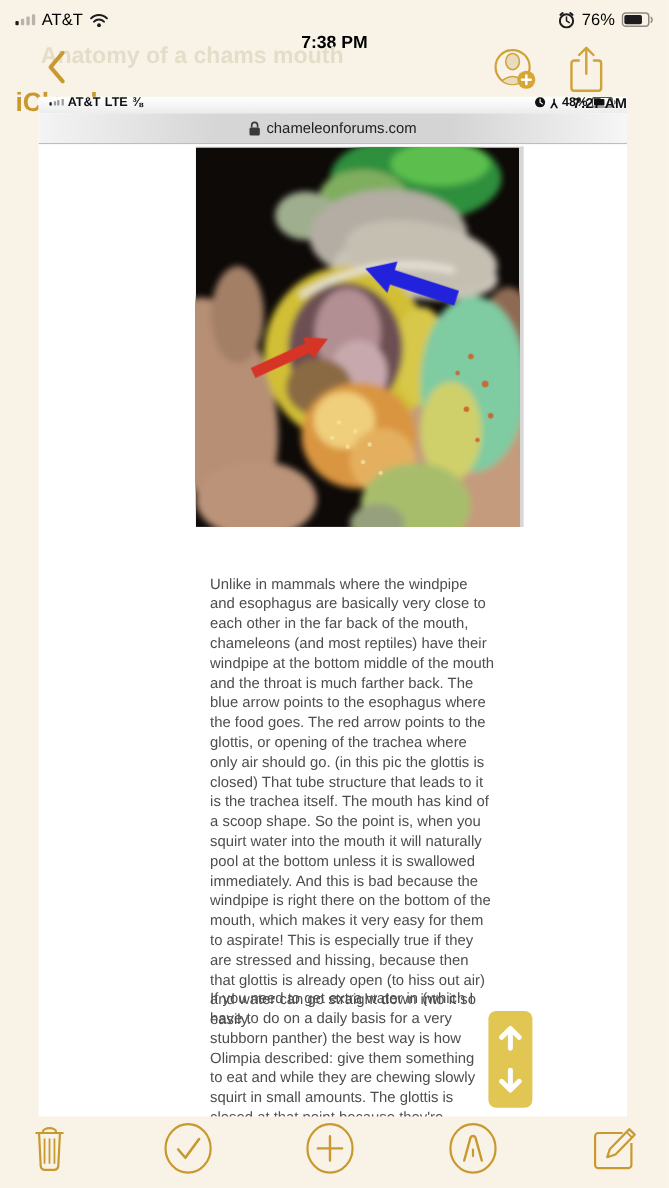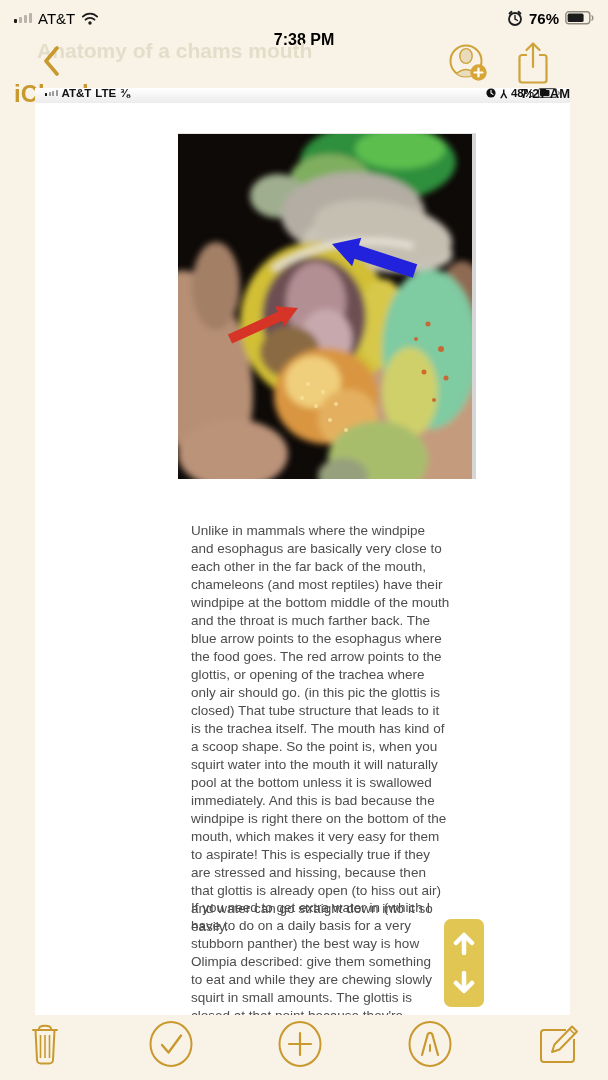--- a/index.html
+++ b/index.html
@@ -16,21 +16,21 @@
   }
   .sb-left,.sb-right{display:flex;align-items:center;gap:6px;}
   .sb-time{position:absolute;left:0;right:0;text-align:center;font-size:16px;font-weight:700;margin-top:43px;}
   .sigbars{display:flex;align-items:flex-end;gap:2px;}
   .sigbars i{display:block;width:3px;background:#b9b4aa;border-radius:1px;}
   .sigbars i:nth-child(1){height:4px;background:#1c1c1c;}
   .sigbars i:nth-child(2){height:6px;}
   .sigbars i:nth-child(3){height:8px;}
   .sigbars i:nth-child(4){height:10px;}
   .sb-carrier{font-size:15px;font-weight:500;}
-  .battery-pct{font-size:15px;font-weight:700;}
+  .battery-pct{font-size:15px;font-weight:400;}
   
   .navbar{position:absolute;top:36px;left:0;width:544px;height:52px;padding-left:29px;}
   .ghost-title{
     position:absolute;left:37px;top:3px;font-size:21px;font-weight:600;
     color:#e4ddca;white-space:nowrap;
   }
   .back-btn{position:absolute;left:14px;top:10px;display:flex;align-items:center;gap:4px;cursor:pointer;flex-direction:column;}
   .back-label{font-size:24px;font-weight:600;color:#c9992f;}
   .nav-right{position:absolute;right:22px;top:2px;display:flex;align-items:center;gap:22px;}
   
@@ -172,20 +172,27 @@
         <span>48%</span>
         <svg width="22" height="10" viewBox="0 0 22 10">
           <rect x="0.6" y="0.6" width="18" height="8.8" rx="2" fill="none" stroke="#555" stroke-width="1.1"></rect>
           <rect x="2" y="2" width="9.5" height="6" rx="1" fill="#111"></rect>
           <path d="M20.4,3.4 a2,2 0 0 1 0,3.2" fill="none" stroke="#555" stroke-width="1.1"></path>
         </svg>
       </div>
     </div>
   </div>
 
+  <div class="urlbar">
+    <svg width="11" height="14" viewBox="0 0 11 14">
+      <rect x="0.8" y="6" width="9.4" height="7.2" rx="1.4" fill="#3a3a3a"></rect>
+      <path d="M2.8,6 V4 a2.7,2.7 0 0 1 5.4,0 V6" fill="none" stroke="#3a3a3a" stroke-width="1.5"></path>
+    </svg>
+    <span>chameleonforums.com</span>
+  </div>
 
   <div class="cham-image">
     <svg width="294" height="345" viewBox="0 0 294 345">
       <defs>
           <filter id="soft" x="-20%" y="-20%" width="140%" height="140%">
             <feGaussianBlur stdDeviation="3"></feGaussianBlur>
           </filter>
         </defs>
       <rect width="294" height="345" fill="#0e0a08"></rect>
       <g filter="url(#soft)">

